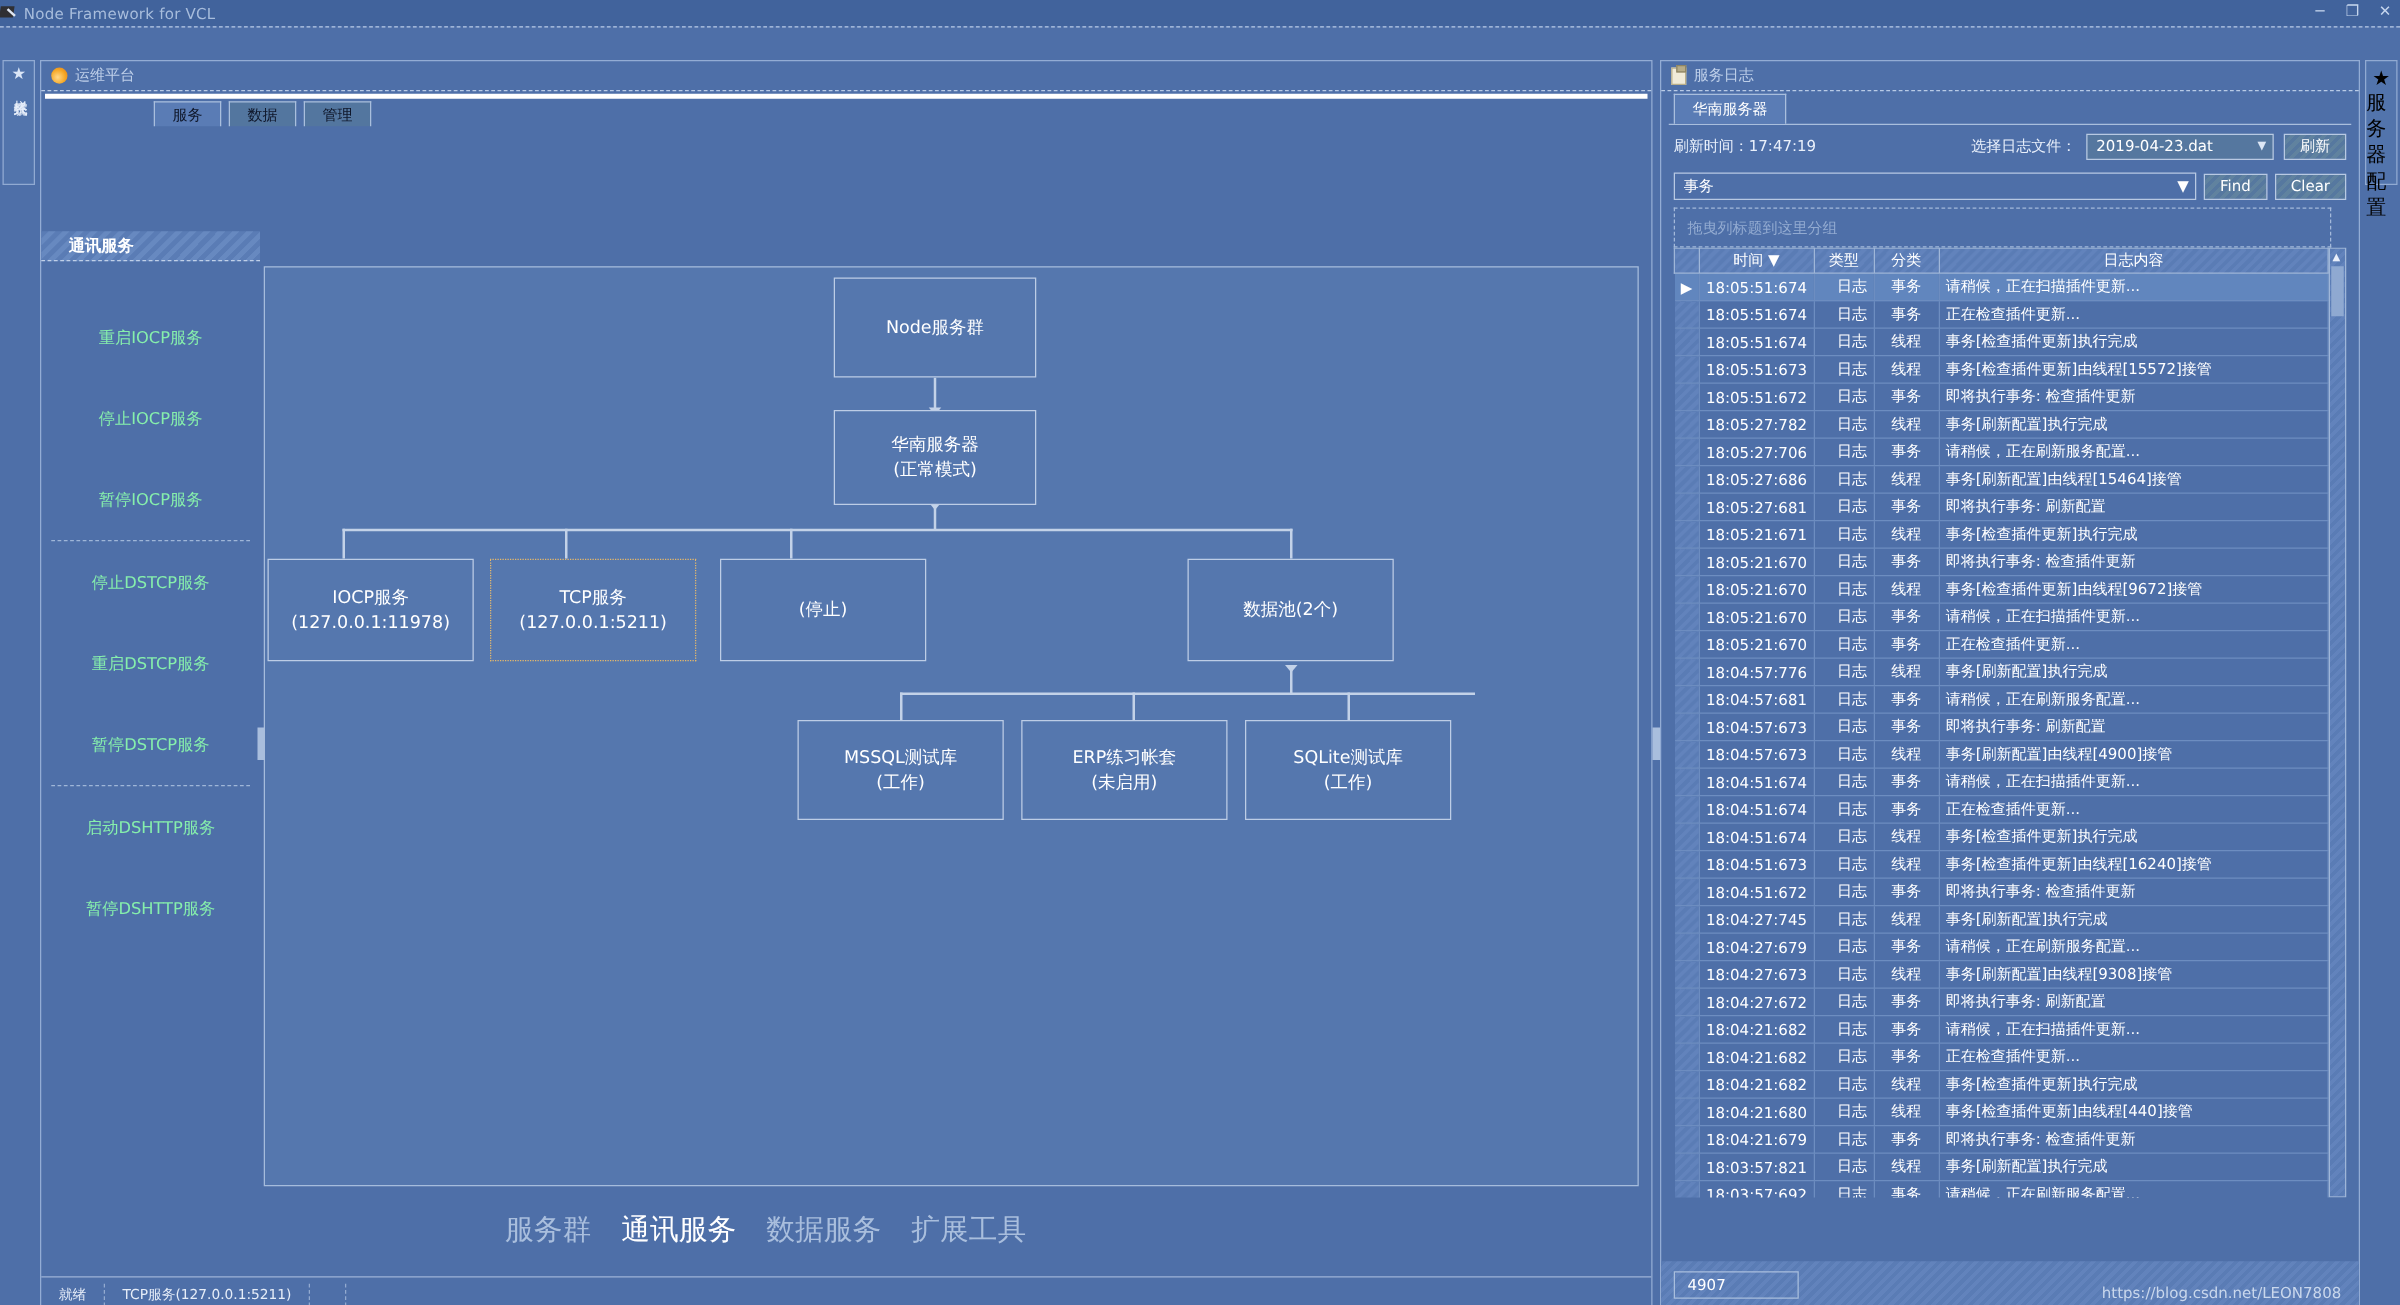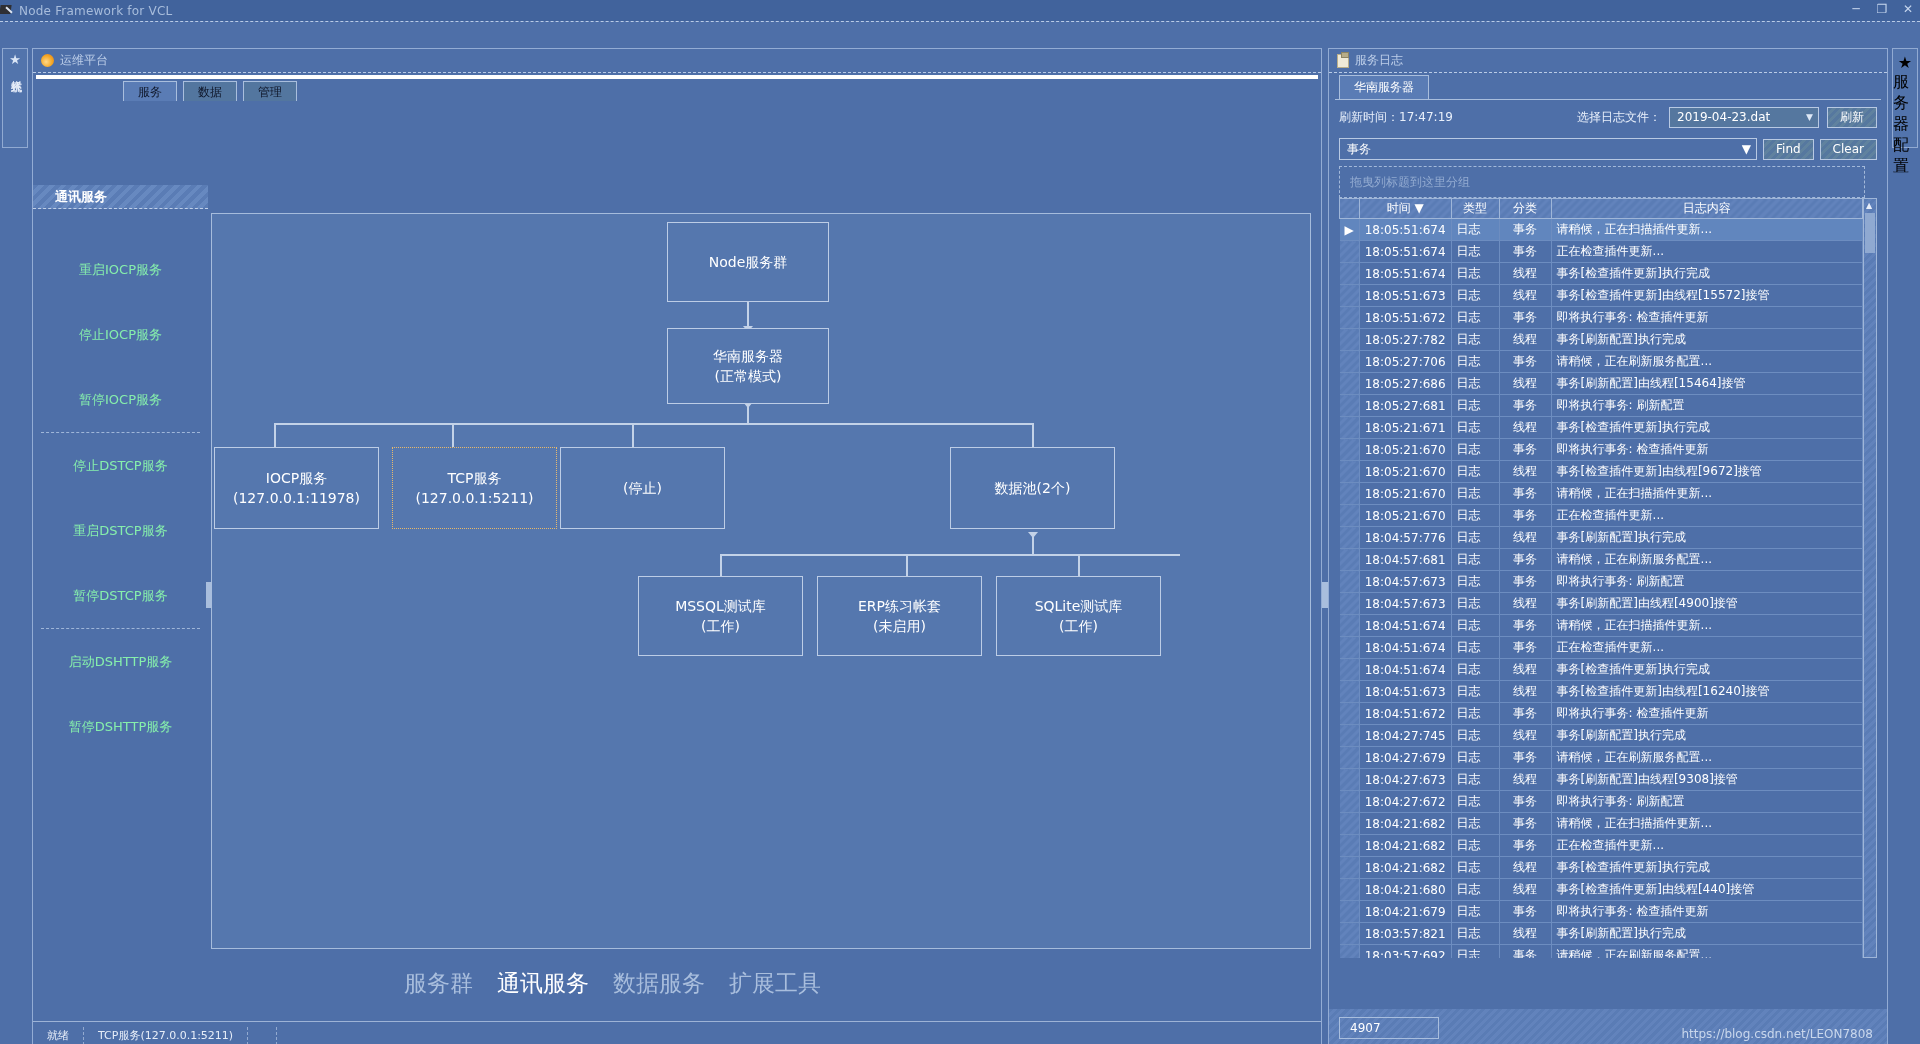--- a/index.html
+++ b/index.html
@@ -210,21 +210,21 @@
   table.loggrid td{
     font-size:12px;color:#ffffff;height:22px;border-bottom:1px solid #6d8dc0;
     border-right:1px solid #6d8dc0; padding:0 5px; white-space:nowrap;
   }
   td.c-ind{
     width:12px;padding:0;
     background: repeating-linear-gradient(135deg,#5a7cb5 0px,#5a7cb5 3px,#6283bc 3px,#6283bc 6px);
     text-align:center;color:#ffffff;font-size:8px;
   }
   td.c-time{ width:84px;text-align:center; }
-  td.c-type{ width:44px;text-align:left; }
+  td.c-type{ width:44px;text-align:right; }
   td.c-cat { width:48px;text-align:center; }
   tr.sel td{ background:#6186be; }
 
   .gridwrap{ position:relative; height:760px; overflow:hidden; }
   .vscroll{
     position:absolute; right:10px; top:0; width:14px; bottom:0;
     border:1px solid #9fb6d8;
     background: repeating-linear-gradient(135deg,#5a7cb5 0px,#5a7cb5 3px,#6283bc 3px,#6283bc 6px);
   }
   .vscroll .up{ position:absolute;top:2px;left:2px;color:#e8eefa;font-size:8px;}
@@ -344,21 +344,21 @@
           <div class="node" style="left:2px;top:233px;width:165px;height:82px;">
             <span>IOCP服务</span>
             <span>(127.0.0.1:11978)</span>
           </div>
 
           <div class="node sel" style="left:180px;top:233px;width:165px;height:82px;">
             <span>TCP服务</span>
             <span>(127.0.0.1:5211)</span>
           </div>
 
-          <div class="node" style="left:348px;top:233px;width:165px;height:82px;">
+          <div class="node" style="left:364px;top:233px;width:165px;height:82px;">
             <span>(停止)</span>
           </div>
 
           <div class="node" style="left:738px;top:233px;width:165px;height:82px;">
             <span>数据池(2个)</span>
           </div>
 
           <div class="node" style="left:426px;top:362px;width:165px;height:80px;">
             <span>MSSQL测试库</span>
             <span>(工作)</span>

